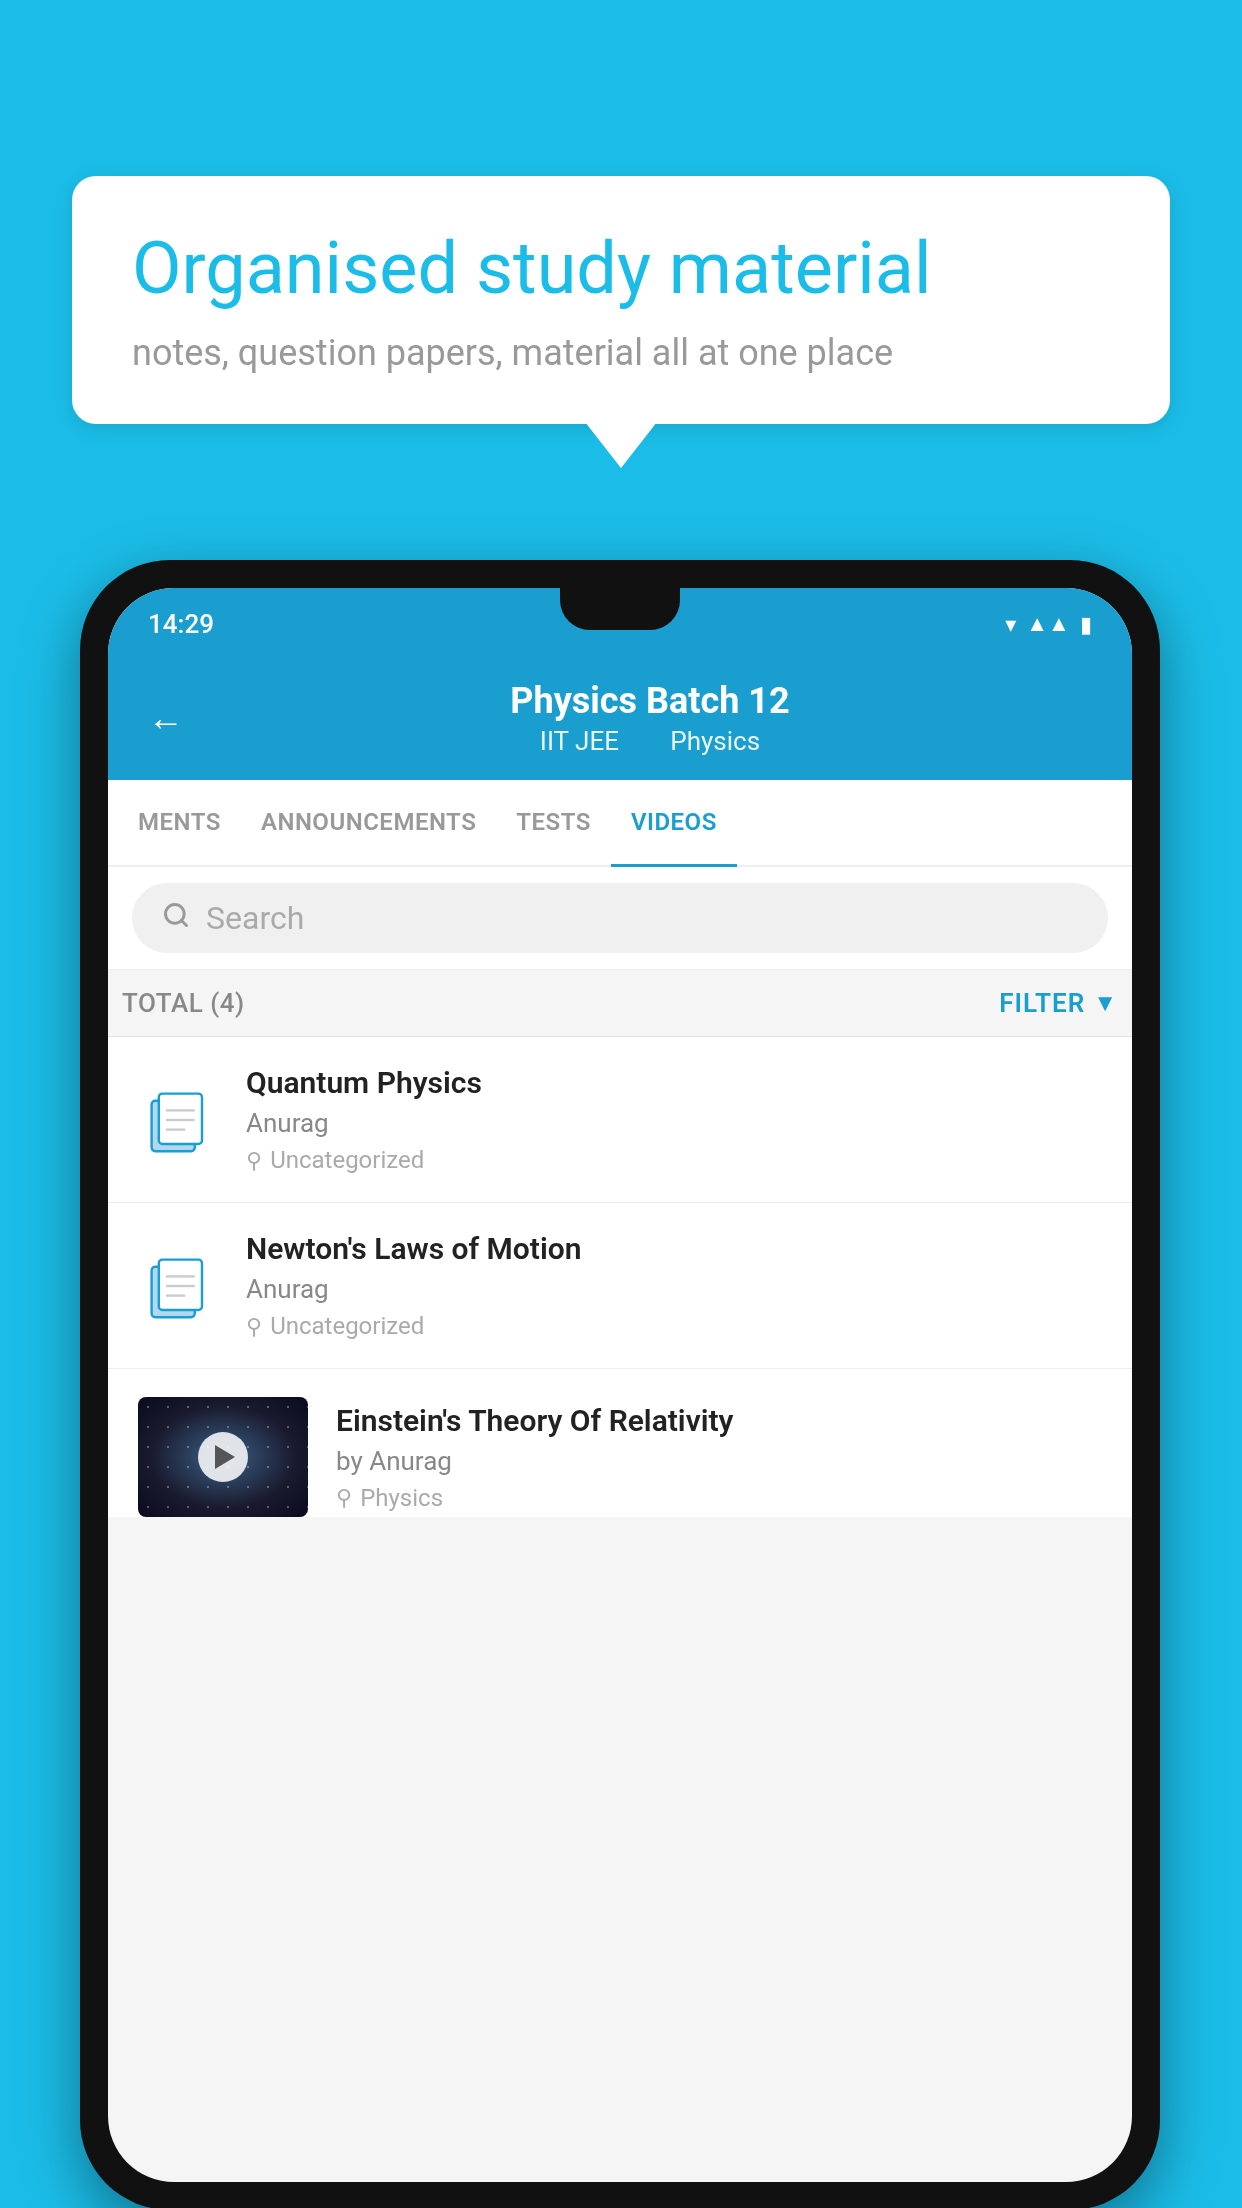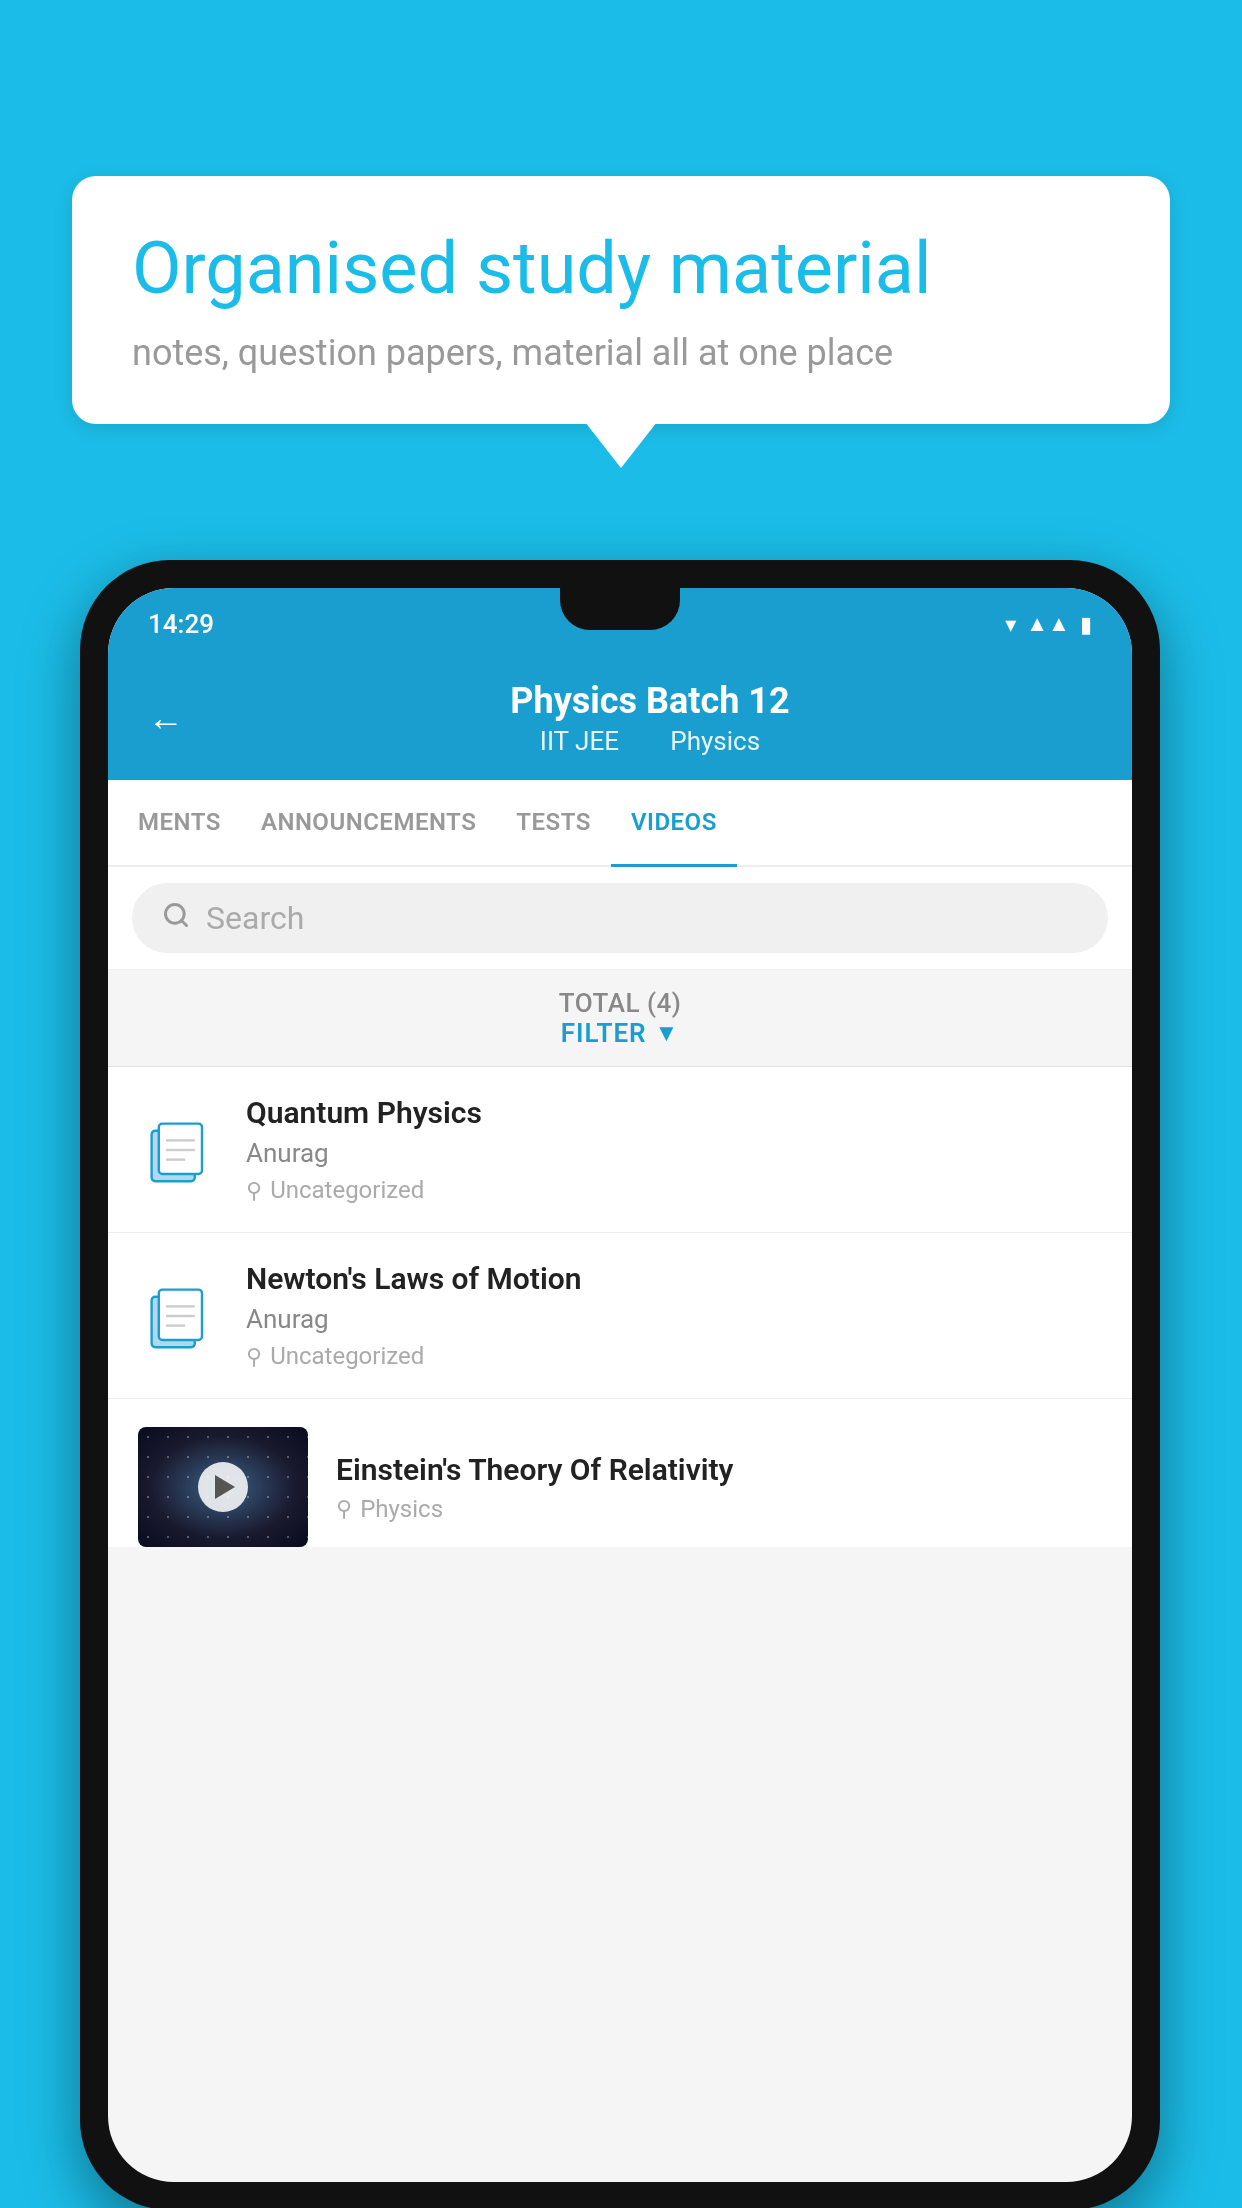--- a/index.html
+++ b/index.html
@@ -220,21 +220,20 @@
     }
 
     
     .filter-bar {
       background: #f5f5f5;
       display: flex;
       justify-content: space-between;
       align-items: center;
       padding: 18px 14px;
       border-bottom: 1px solid #e0e0e0;
-      flex-direction: column;
     }
 
     .total-label {
       font-size: 26px;
       color: #888;
       font-weight: 500;
       letter-spacing: 0.5px;
     }
 
     .filter-btn {
@@ -485,20 +484,21 @@
         <div class="thumb-container">
           <div class="thumb-gradient">
             <div class="thumb-stars"></div>
             <div class="play-btn">
               <div class="play-triangle"></div>
             </div>
           </div>
         </div>
         <div class="video-info">
           <div class="video-title">Einstein's Theory Of Relativity</div>
+          <div class="video-author">by Anurag</div>
           <div class="video-tag">
             <span class="tag-icon">⚲</span>
             <span>Physics</span>
           </div>
         </div>
       </div>
 
     </div>
 
   </div>

